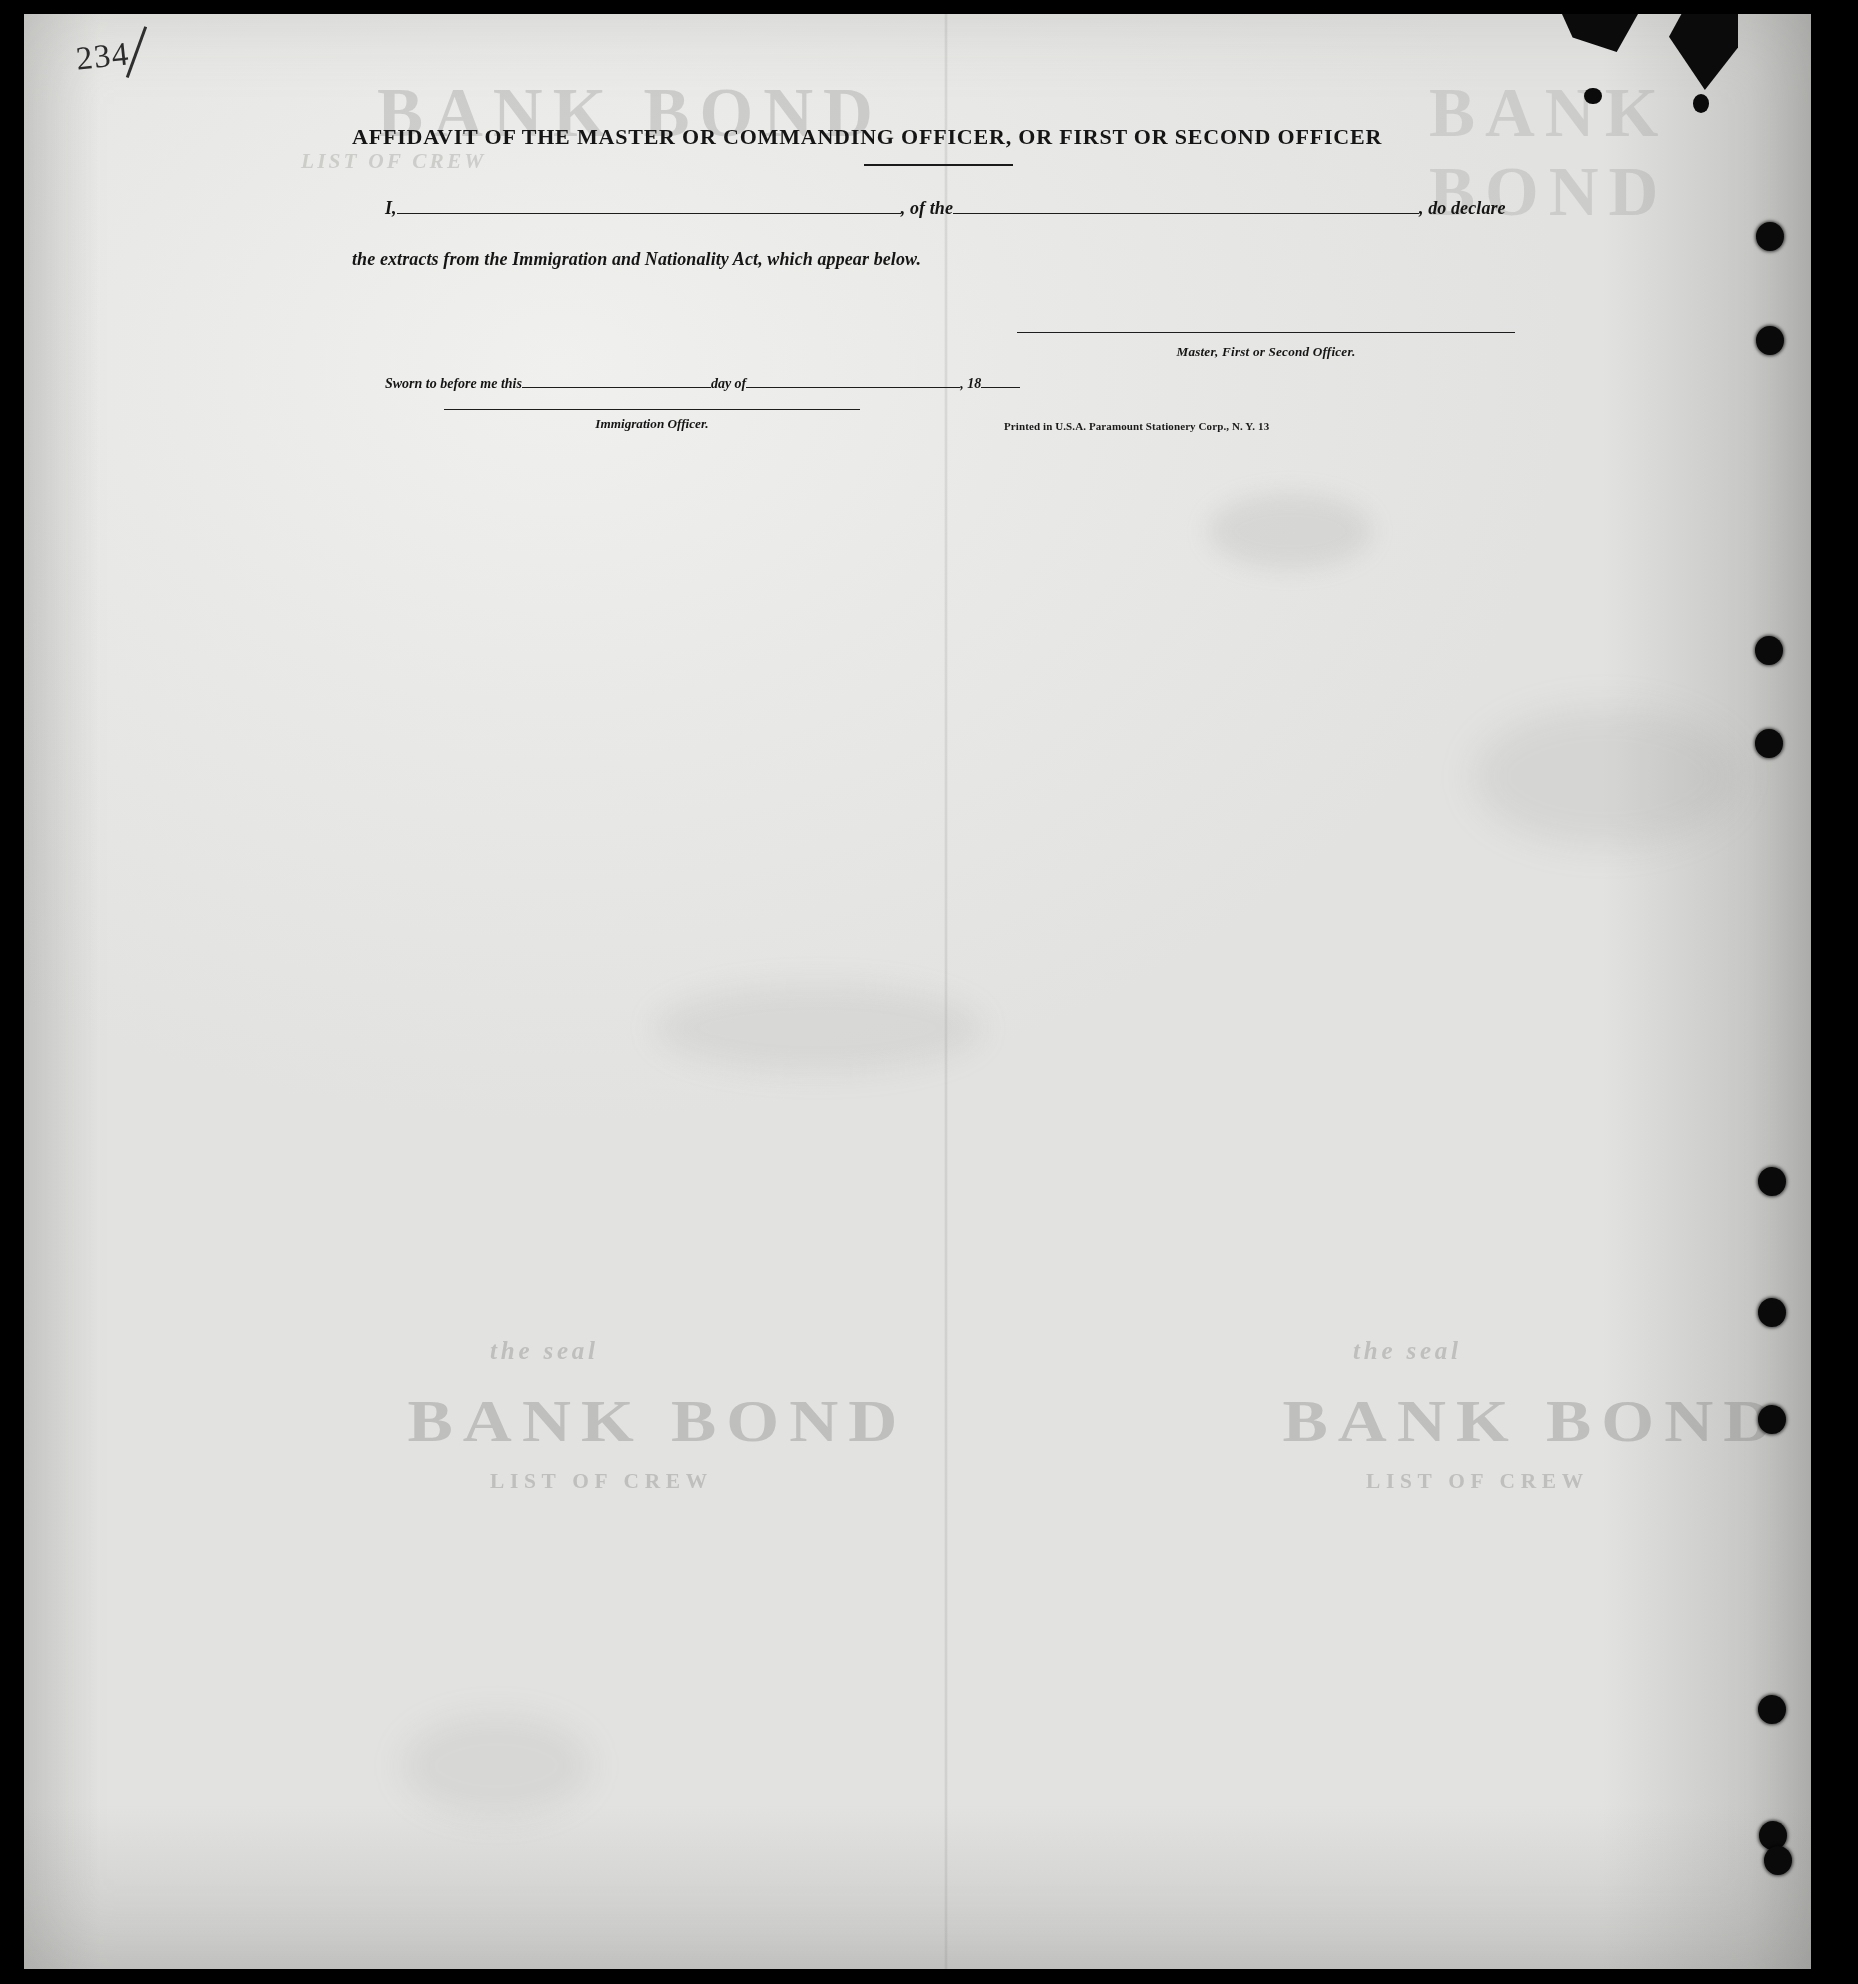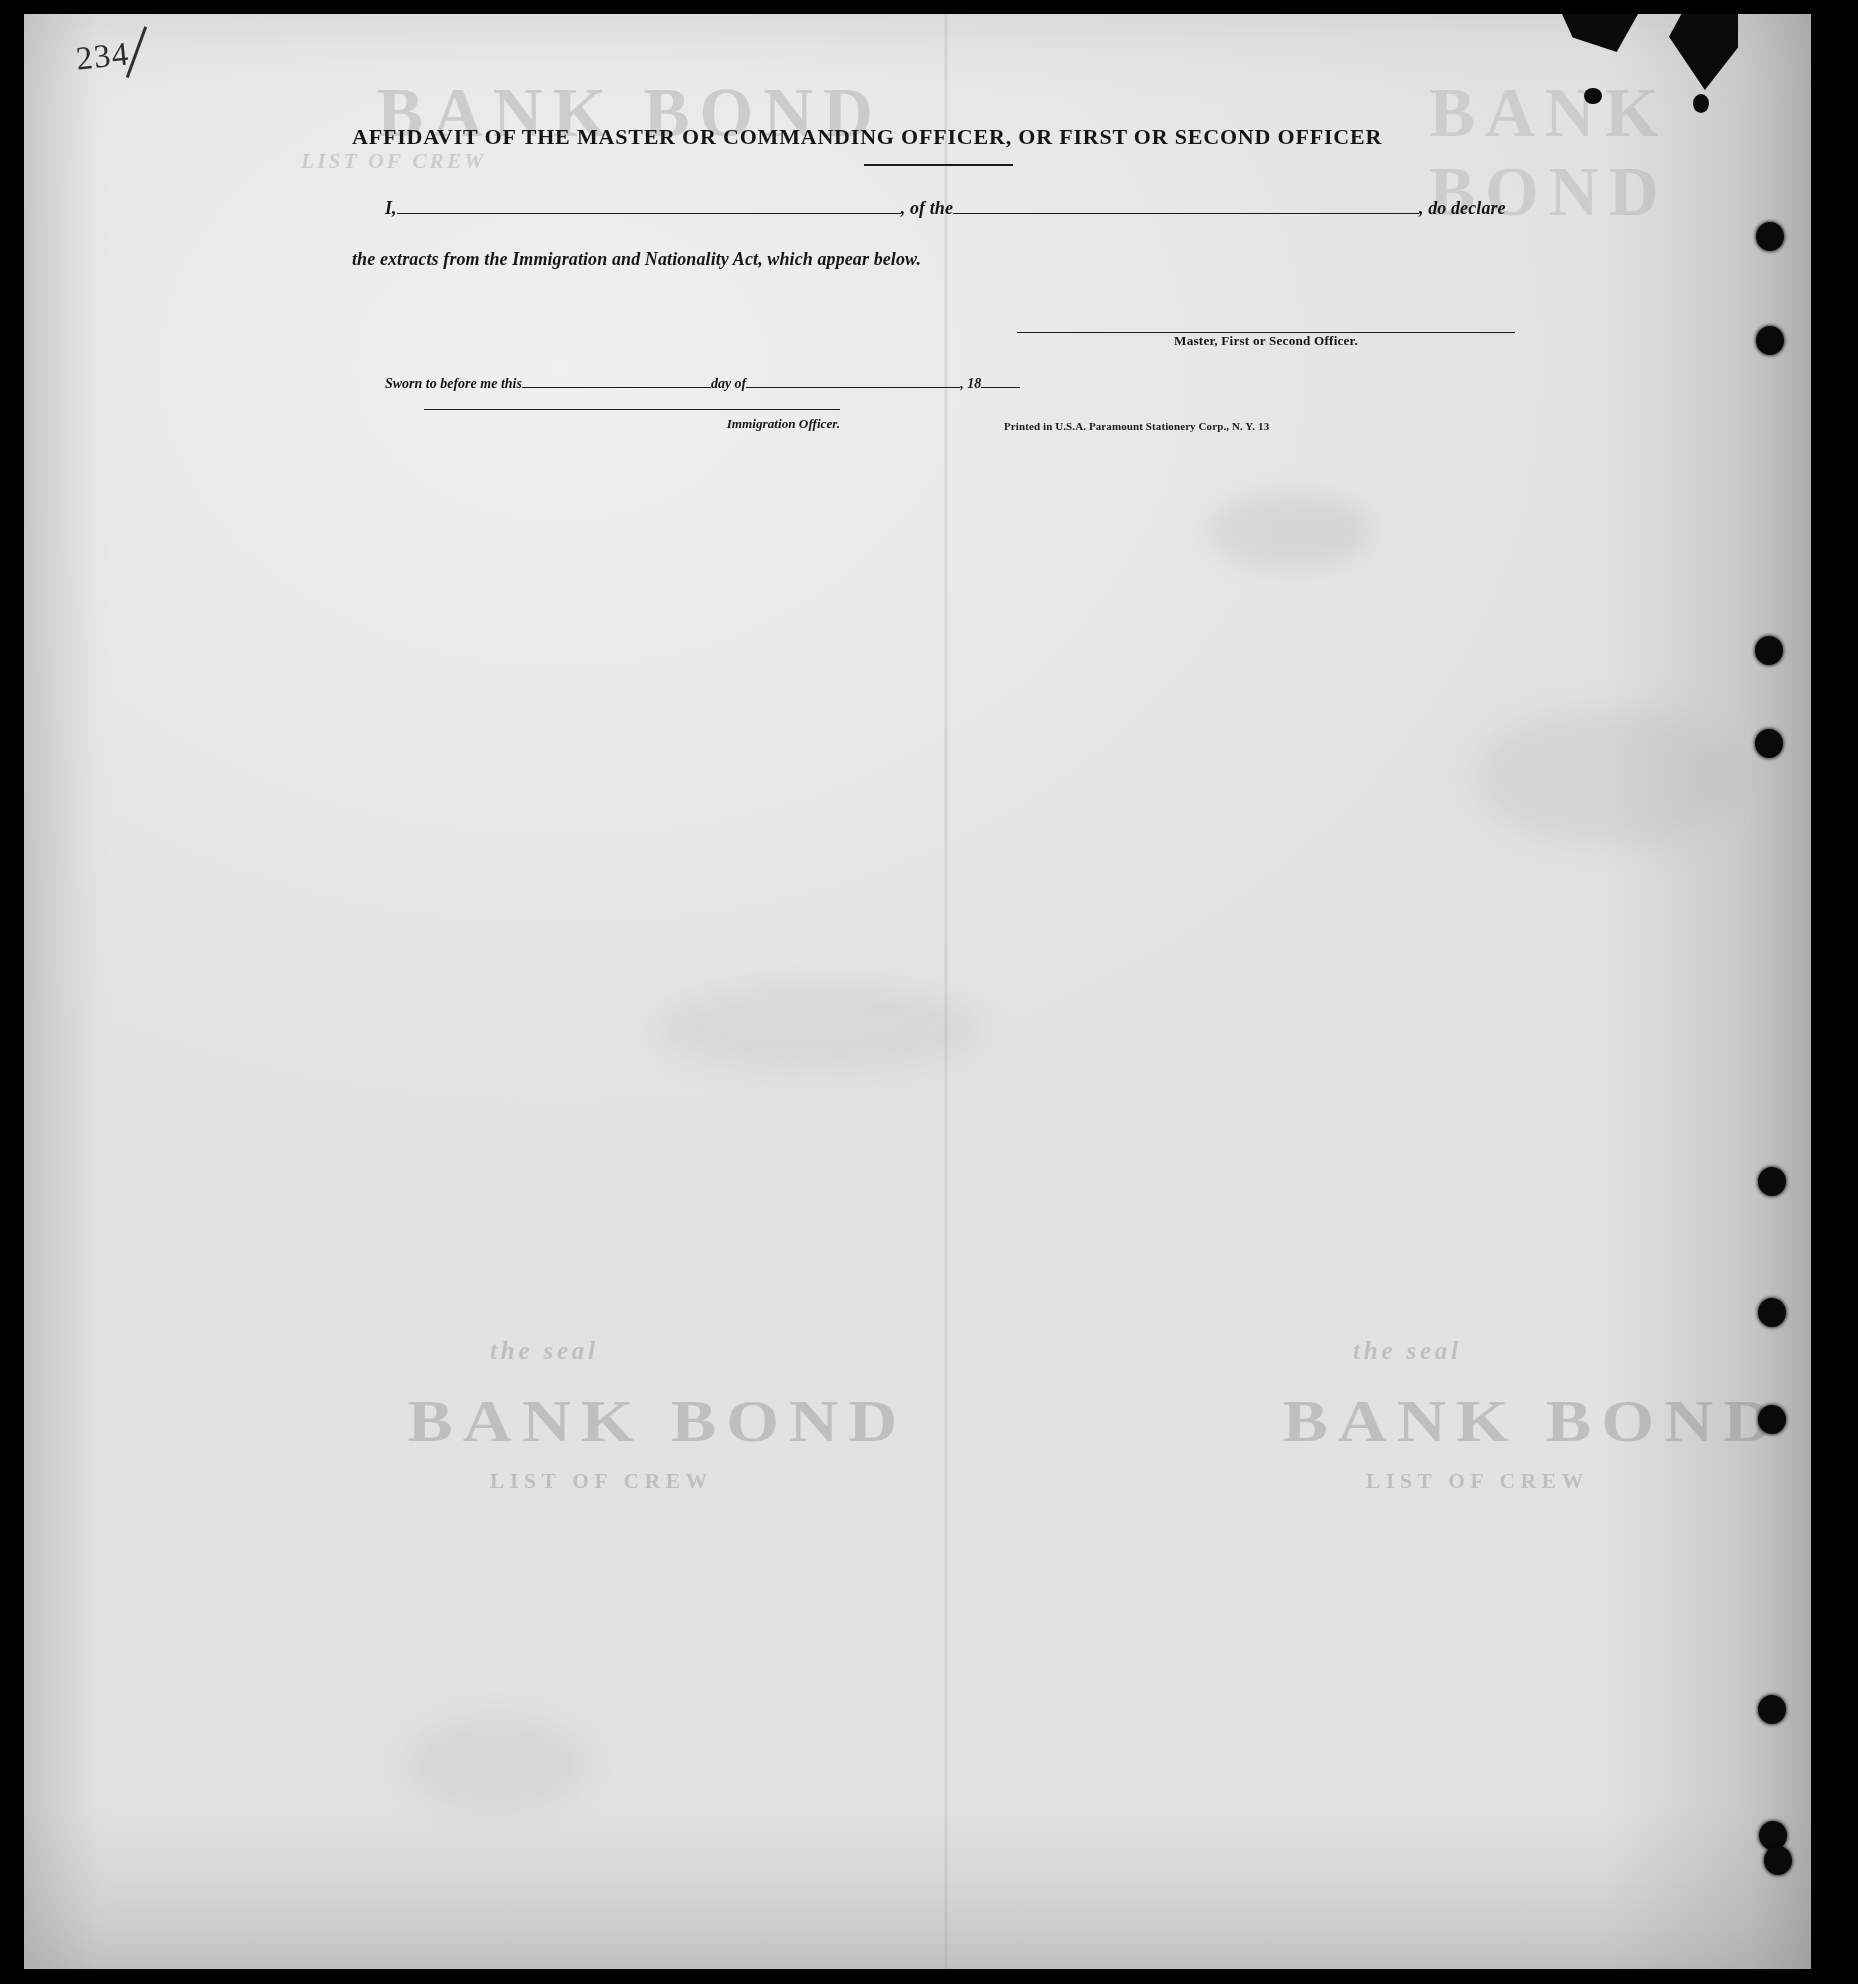--- a/index.html
+++ b/index.html
@@ -160,44 +160,45 @@
     top: 208px;
     width: 498px;
     text-align: center;
   }
   .sig-rule {
     width: 498px;
     height: 1.3px;
     background: #1d1d1d;
   }
   .sig-label {
+    font-style: italic;
     font-weight: bold;
     font-size: 13.2px;
-    margin-top: 0;
+    margin-top: 11px;
     letter-spacing: 0.2px;
   }
 
   .sworn-row {
     position: absolute;
     left: 0;
     top: 247px;
     display: flex;
     align-items: baseline;
     white-space: nowrap;
     font-style: italic;
     font-weight: bold;
     font-size: 14px;
   }
 
   .imm-area {
     position: absolute;
-    left: 72px;
+    left: 92px;
     top: 285px;
     width: 416px;
-    text-align: right;
+    text-align: center;
   }
   .imm-rule {
     width: 416px;
     height: 1.3px;
     background: #1d1d1d;
   }
   .imm-label {
     font-style: italic;
     font-weight: bold;
     font-size: 13.2px;

